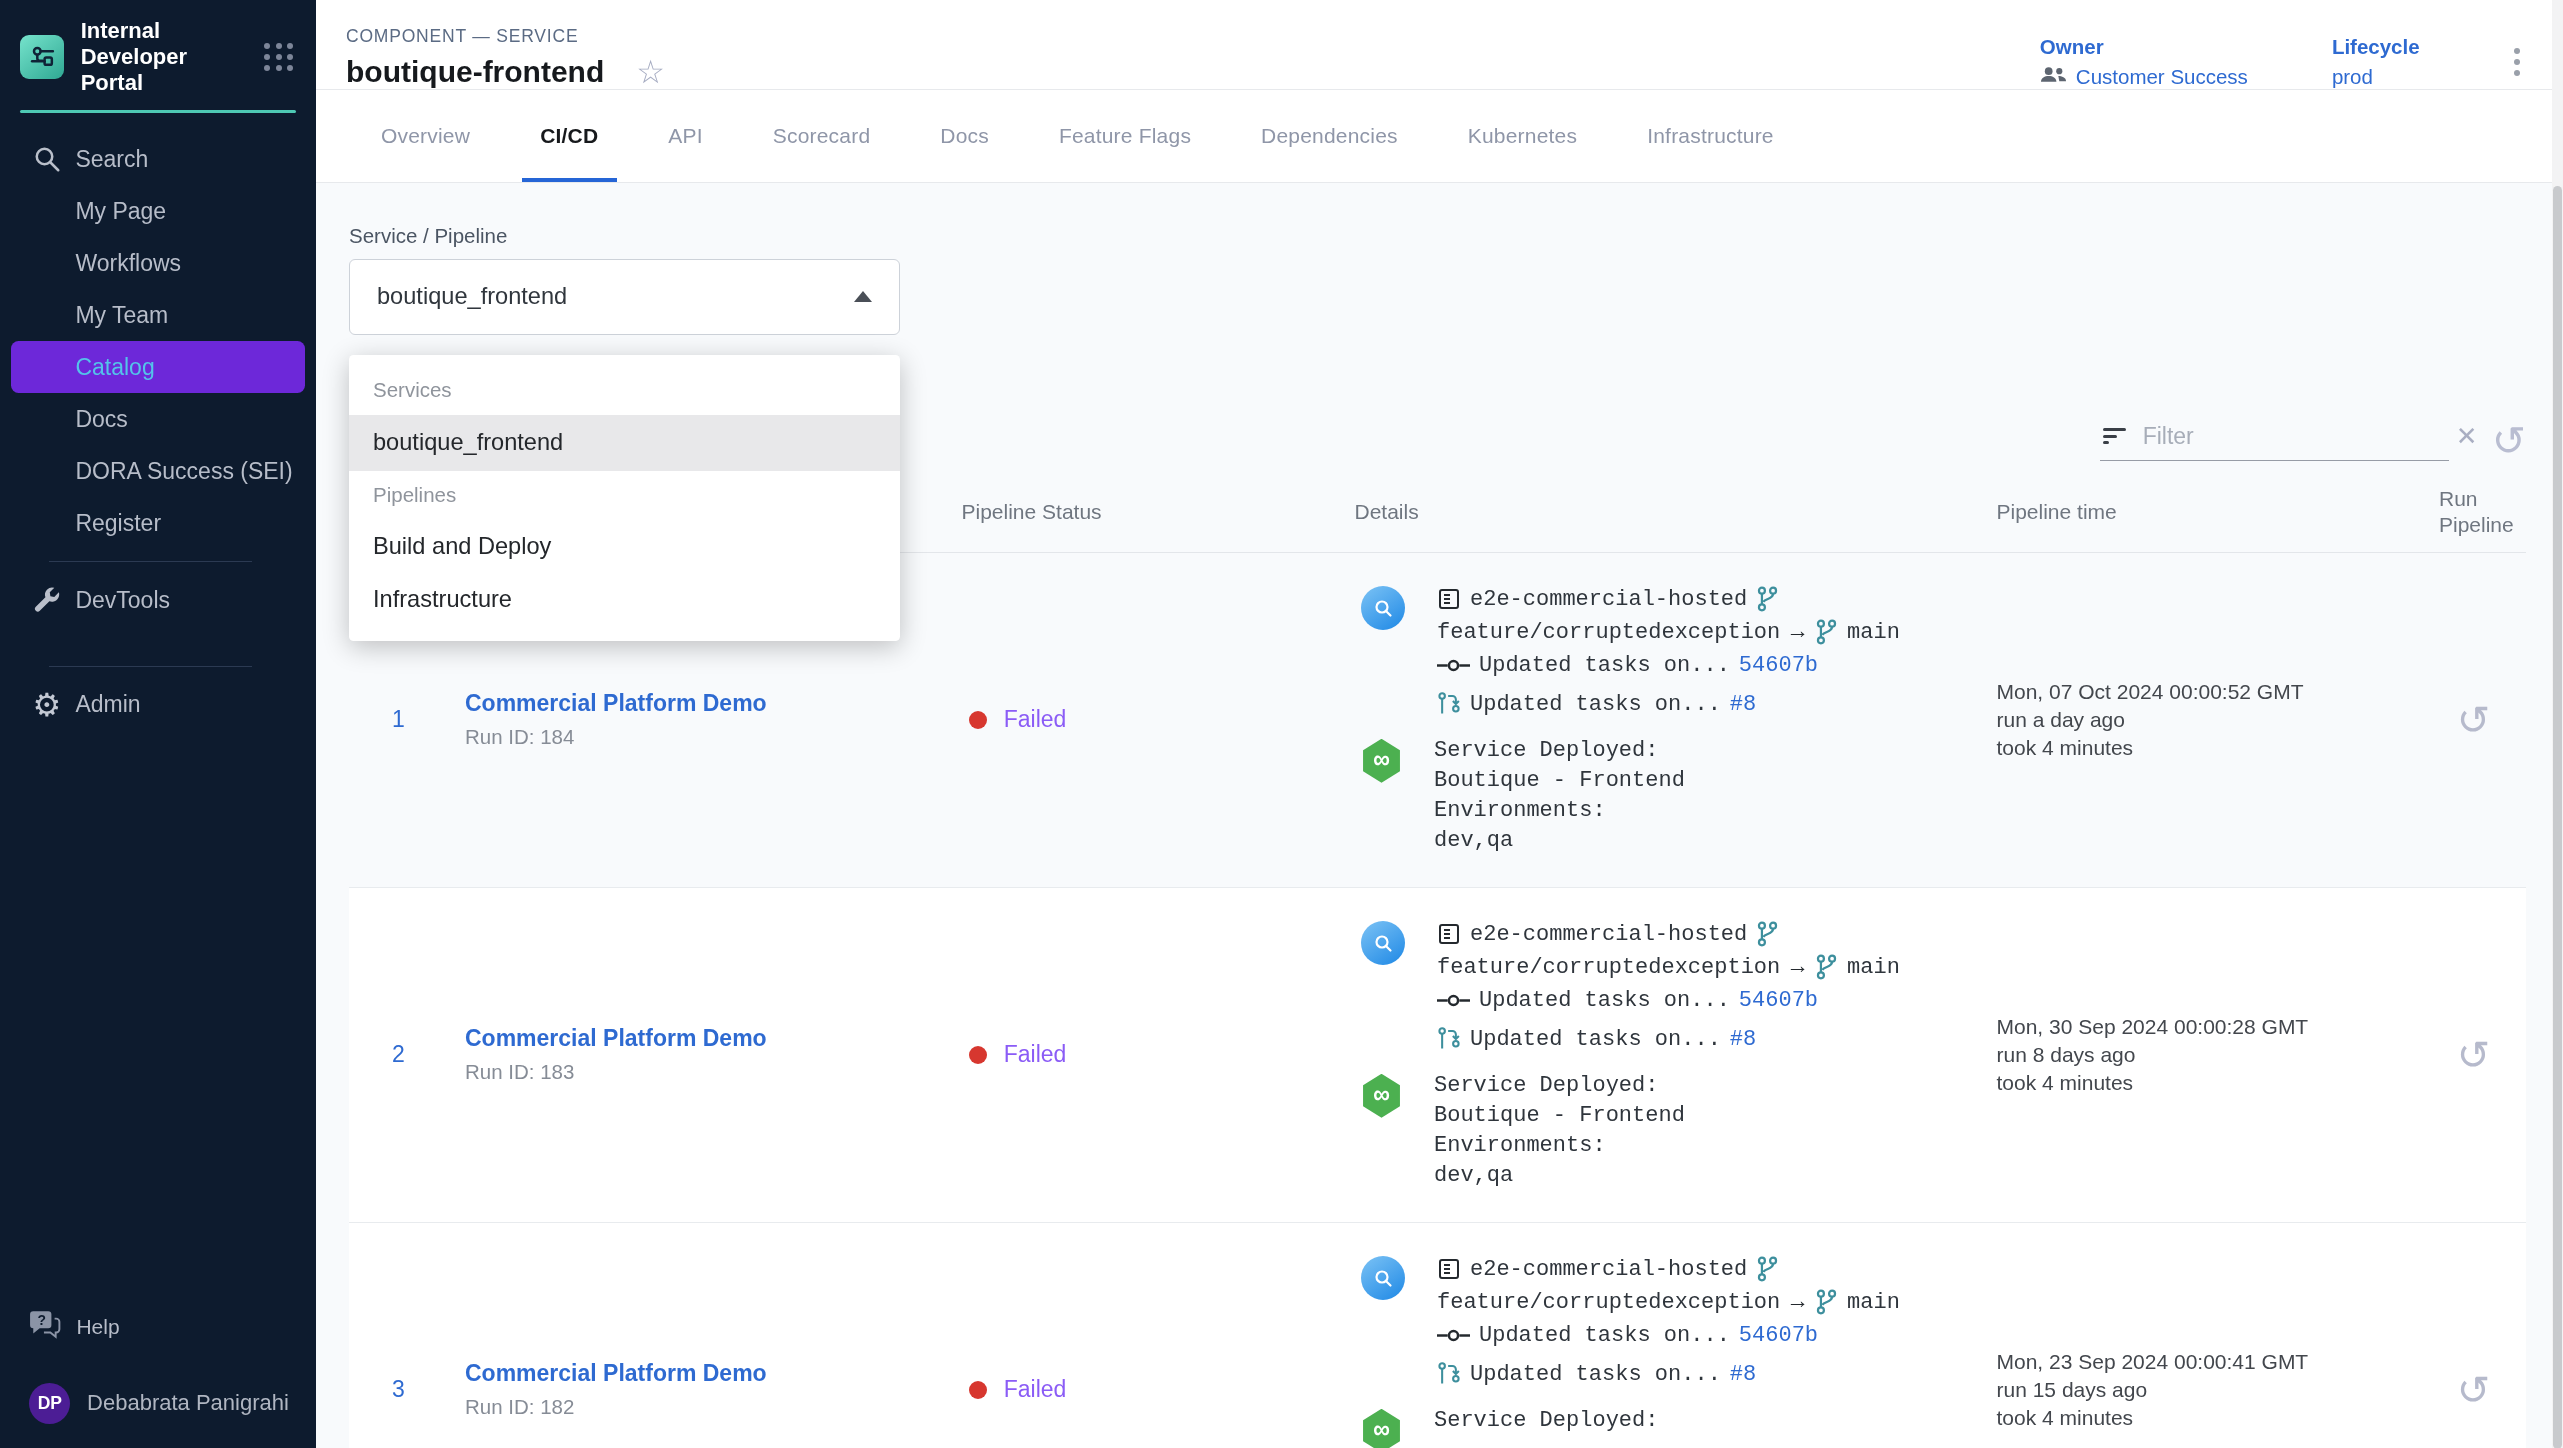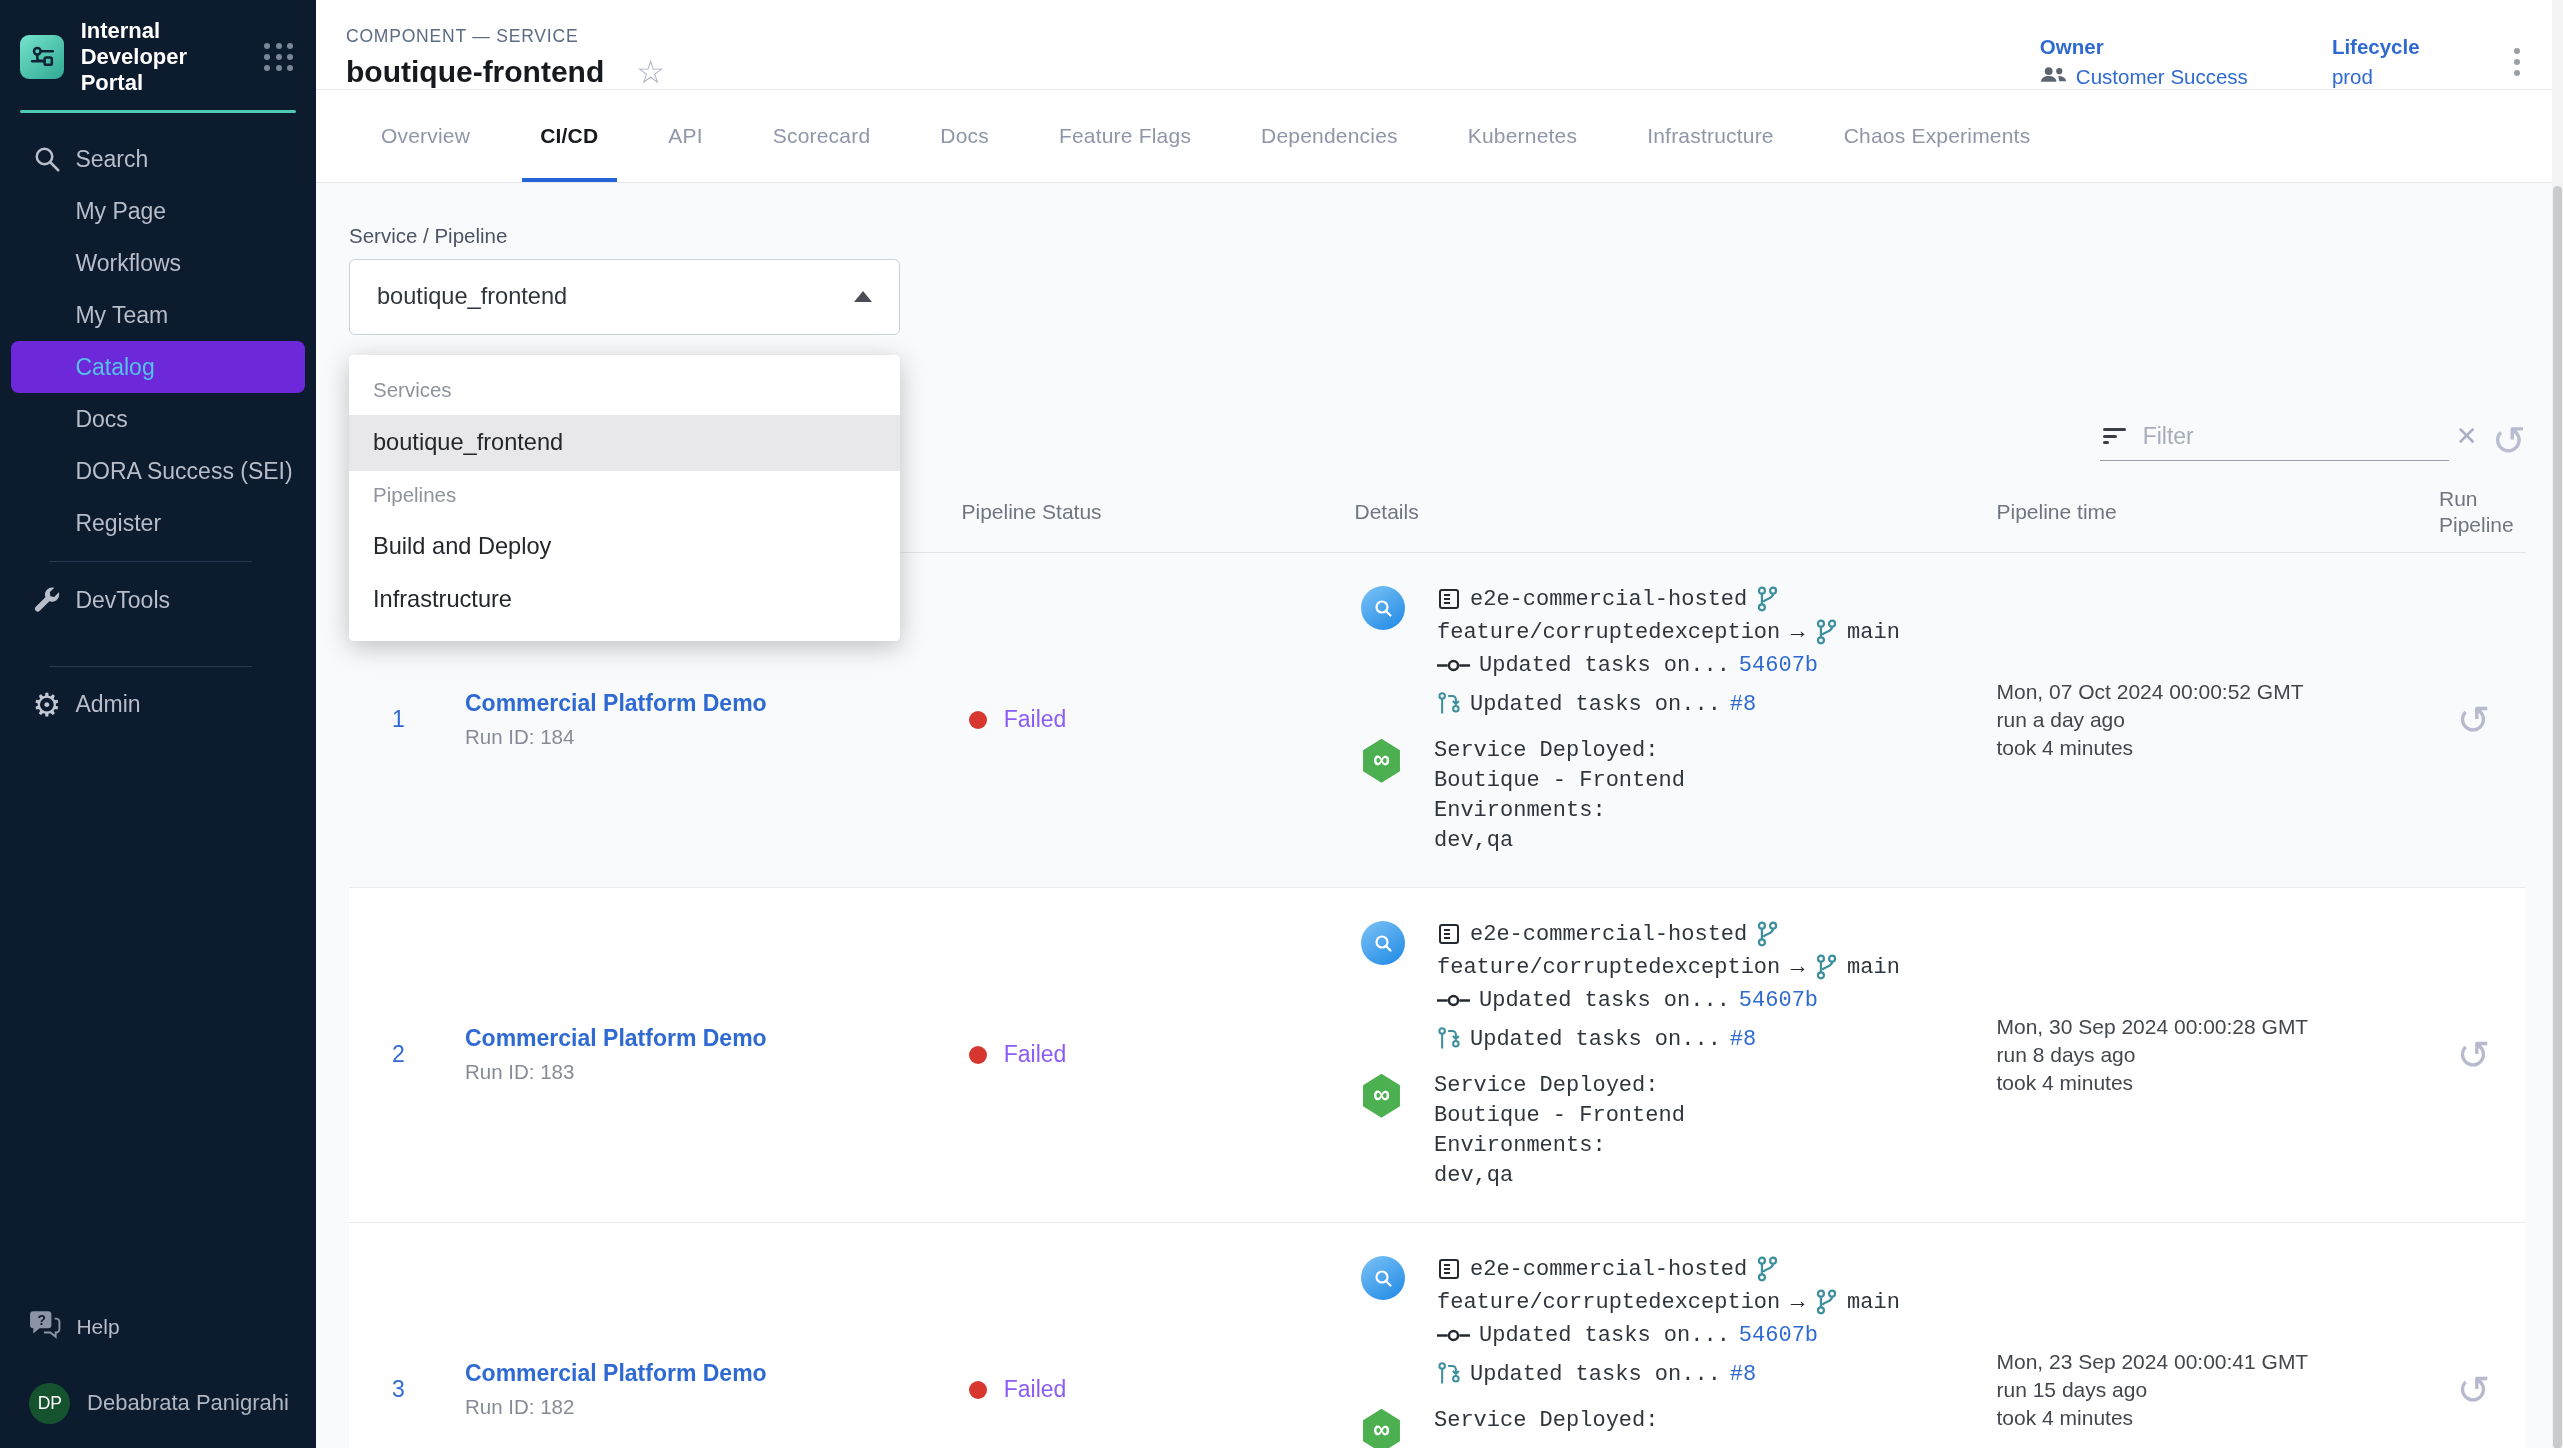--- a/index.html
+++ b/index.html
@@ -20,22 +20,22 @@
               font-size:23px; color:#b7bdc9; cursor:pointer; }
   .nav-item .slot { width:43px; display:flex; align-items:center; }
   .nav-item.active { background:#6d28d9; color:#54c3ea; }
   .nav-sep { height:0.8px; background:#2b3a52; margin:12px 53px 12px 38px; }
   .nav-sep.big-gap { margin-top:40px; }
   .gear-glyph { font-size:32px; color:#c3c9d4; line-height:1; }
   .sidebar-bottom { margin-top:auto; padding:0 11.4px 20px; }
   .help-item { height:52px; display:flex; align-items:center; padding-left:18px; gap:15px;
                font-size:21px; color:#b7bdc9; cursor:pointer; margin-bottom:24px; }
   .user-row { height:52px; display:flex; align-items:center; padding-left:18px; gap:16.7px; cursor:pointer; }
-  .avatar { width:41px; height:41px; border-radius:50%; background:#14532d; color:#fff;
-            display:flex; align-items:center; justify-content:center; font-size:17.5px; font-weight:400; }
+  .avatar { width:41px; height:41px; border-radius:50%; background:#4c1d95; color:#fff;
+            display:flex; align-items:center; justify-content:center; font-size:17.5px; font-weight:700; }
   .user-name { font-size:22px; color:#b0b6c2; }
 
   
   .main { flex:1; display:flex; flex-direction:column; min-width:0; }
 
   .entity-header { height:90px; background:#fff; border-bottom:0.8px solid #e7e9ec;
                    display:flex; align-items:flex-end; padding:0 32px 0 30px; }
   .eh-left { display:flex; flex-direction:column; gap:7.6px; }
   .breadcrumb { font-size:17.5px; letter-spacing:0.8px; color:#5b6b84; font-weight:500; }
   .title-row { display:flex; align-items:center; gap:32px; }
@@ -263,21 +263,20 @@
     <div class="tabs">
       <div class="tab">Overview</div>
       <div class="tab active">CI/CD</div>
       <div class="tab">API</div>
       <div class="tab">Scorecard</div>
       <div class="tab">Docs</div>
       <div class="tab">Feature Flags</div>
       <div class="tab">Dependencies</div>
       <div class="tab">Kubernetes</div>
       <div class="tab">Infrastructure</div>
-      <div class="tab">Chaos Experiments</div>
     </div>
 
     <div class="content">
 
       <div class="picker-label">Service / Pipeline</div>
       <div class="select">
         <span>boutique_frontend</span>
         <span class="caret-up"></span>
       </div>
 

